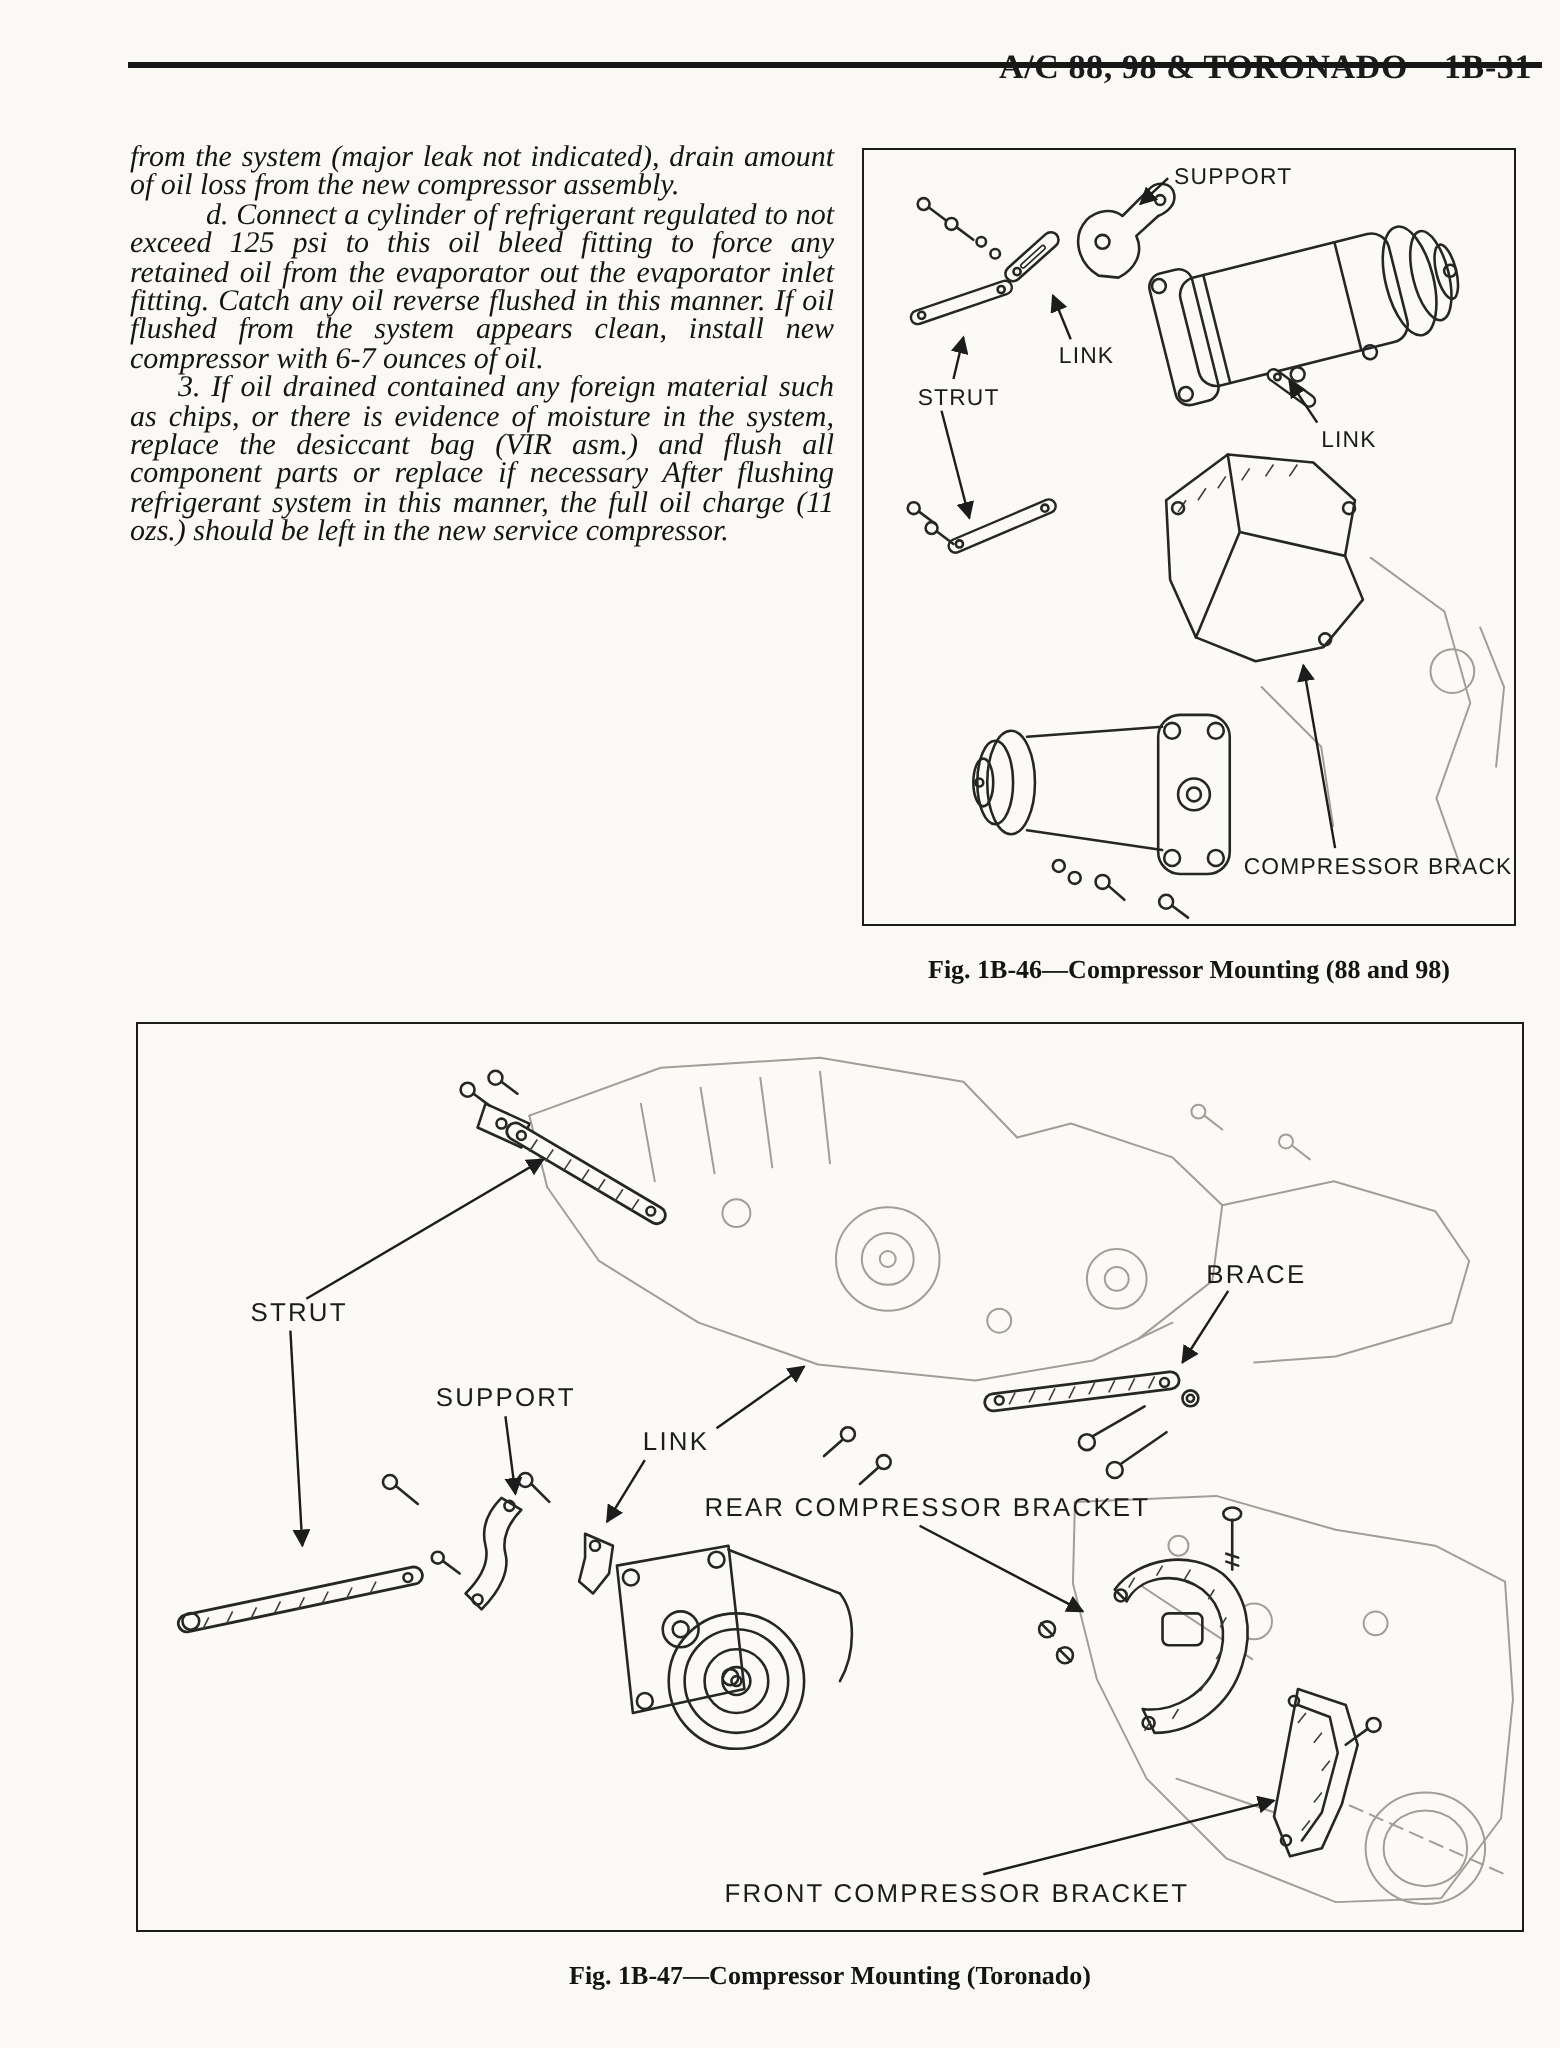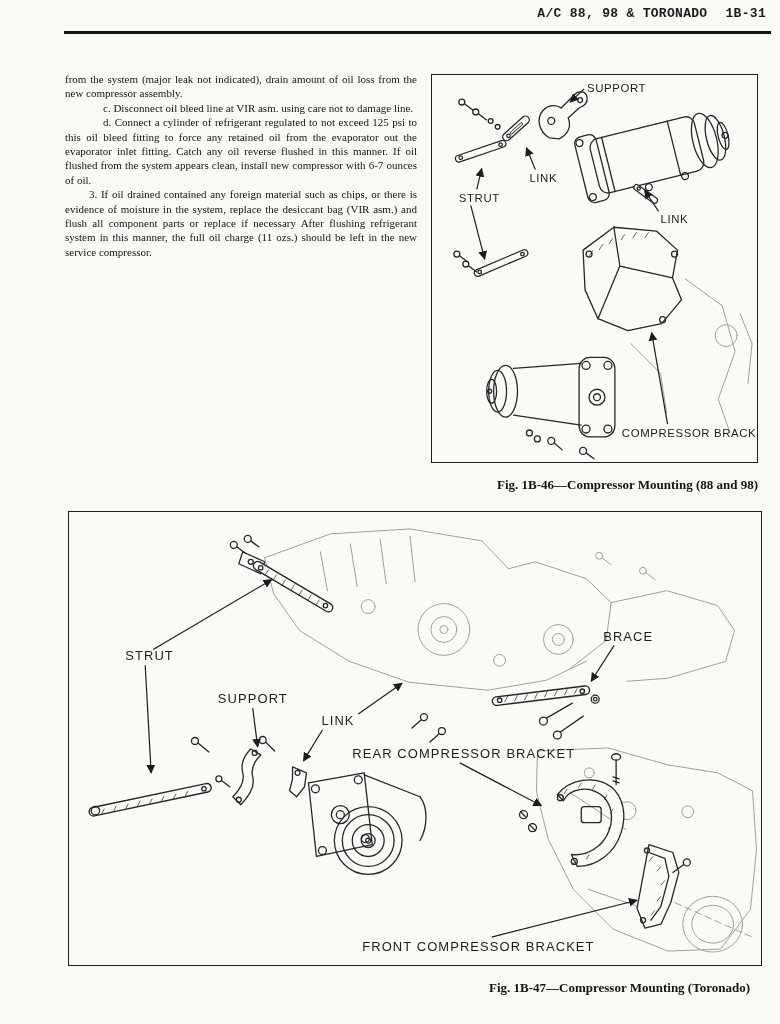--- a/index.html
+++ b/index.html
@@ -1,38 +1,38 @@
 <!DOCTYPE html>
 <html><head>
 <meta charset="utf-8">
 <style>
   html,body{margin:0;padding:0;}
   body{background:#e7e6e2;font-family:"Liberation Serif",serif;}
   .page{position:relative;width:780px;height:1024px;background:#faf9f6;overflow:hidden;color:#1b1b1b;}
 
-  .header{position:absolute;top:6px;right:14px;font-family:Liberation Mono, monospace;
-          font-weight:bold;font-size:13px;letter-spacing:.3px;white-space:nowrap;}
+  .header{position:absolute;top:24px;right:14px;font-family:Liberation Serif, serif;
+          font-weight:bold;font-size:17px;letter-spacing:.3px;white-space:nowrap;}
   .header .pgnum{margin-left:18px;}
   .rule{position:absolute;left:64px;right:9px;top:31px;height:2.5px;background:#171717;}
 
-  .bodytext{position:absolute;left:65px;top:72px;width:352px;font-size:11px;
-            line-height:14.4px;text-align:justify;color:#141414;}
+  .bodytext{position:absolute;left:65px;top:72px;width:352px;font-size:15px;
+            line-height:14.4px;text-align:justify;color:#141414;font-style:italic;}
   .bodytext p{margin:0;}
   .ind1{text-indent:24px;}
   .ind2{text-indent:38px;}
 
   .figbox{position:absolute;border:1.6px solid #1d1d1d;background:#fbfaf7;box-sizing:border-box;}
   .fig46{left:431px;top:74px;width:327px;height:389px;}
   .fig47{left:68px;top:511px;width:694px;height:455px;}
   .figbox svg{display:block;width:100%;height:100%;}
 
-  .caption{position:absolute;text-align:right;font-family:"Liberation Serif",serif;
+  .caption{position:absolute;text-align:center;font-family:"Liberation Serif",serif;
            font-weight:bold;font-size:13px;color:#141414;}
   .cap46{left:431px;top:477px;width:327px;}
-  .cap47{left:56px;top:980px;width:694px;}
+  .cap47{left:68px;top:980px;width:694px;}
 
   
   .p1{fill:none;stroke:#262626;stroke-width:1.3;stroke-linejoin:round;stroke-linecap:round;}
   .pf{fill:#fbfaf7;stroke:#262626;stroke-width:1.3;stroke-linejoin:round;}
   .pl{fill:none;stroke:#a09e97;stroke-width:1;stroke-linejoin:round;stroke-linecap:round;}
   .cap-o{stroke:#262626;fill:none;stroke-linecap:round;}
   .cap-i{stroke:#fbfaf7;fill:none;stroke-linecap:round;}
   .hat{stroke:#3c3c3c;stroke-width:.8;fill:none;}
   .ldr{stroke:#1c1c1c;stroke-width:1.2;fill:none;}
   .lbl{font-family:"Liberation Sans",sans-serif;fill:#1c1c1c;}
@@ -44,21 +44,20 @@
 
 <div class="page">
 
   <div class="header">
     <span>A/C 88, 98 &amp; TORONADO</span><span class="pgnum">1B-31</span>
   </div>
   <div class="rule"></div>
 
   <div class="bodytext">
     <p>from the system (major leak not indicated), drain amount of oil loss from the new compressor assembly.</p>
-    <p class="ind2">c.   Disconnect oil bleed line at VIR asm. using care not to damage line.</p>
     <p class="ind2">d.   Connect a cylinder of refrigerant regulated to not exceed 125 psi to this oil bleed fitting to force any retained oil from the evaporator out the evaporator inlet fitting. Catch any oil reverse flushed in this manner. If oil flushed from the system appears clean, install new compressor with 6-7 ounces of oil.</p>
     <p class="ind1">3. If oil drained contained any foreign material such as chips, or there is evidence of moisture in the system, replace the desiccant bag (VIR asm.) and flush all component parts or replace if necessary After flushing refrigerant system in this manner, the full oil charge (11 ozs.) should be left in the new service compressor.</p>
   </div>
 
   <div class="figbox fig46">
     <svg viewBox="0 0 327 389">
       <defs>
         <marker id="ahA" viewBox="0 0 10 10" refX="9" refY="5" markerWidth="7.5" markerHeight="7.5" orient="auto">
           <path d="M0,0 L10,5 L0,10 z" fill="#1c1c1c"></path>
         </marker>

